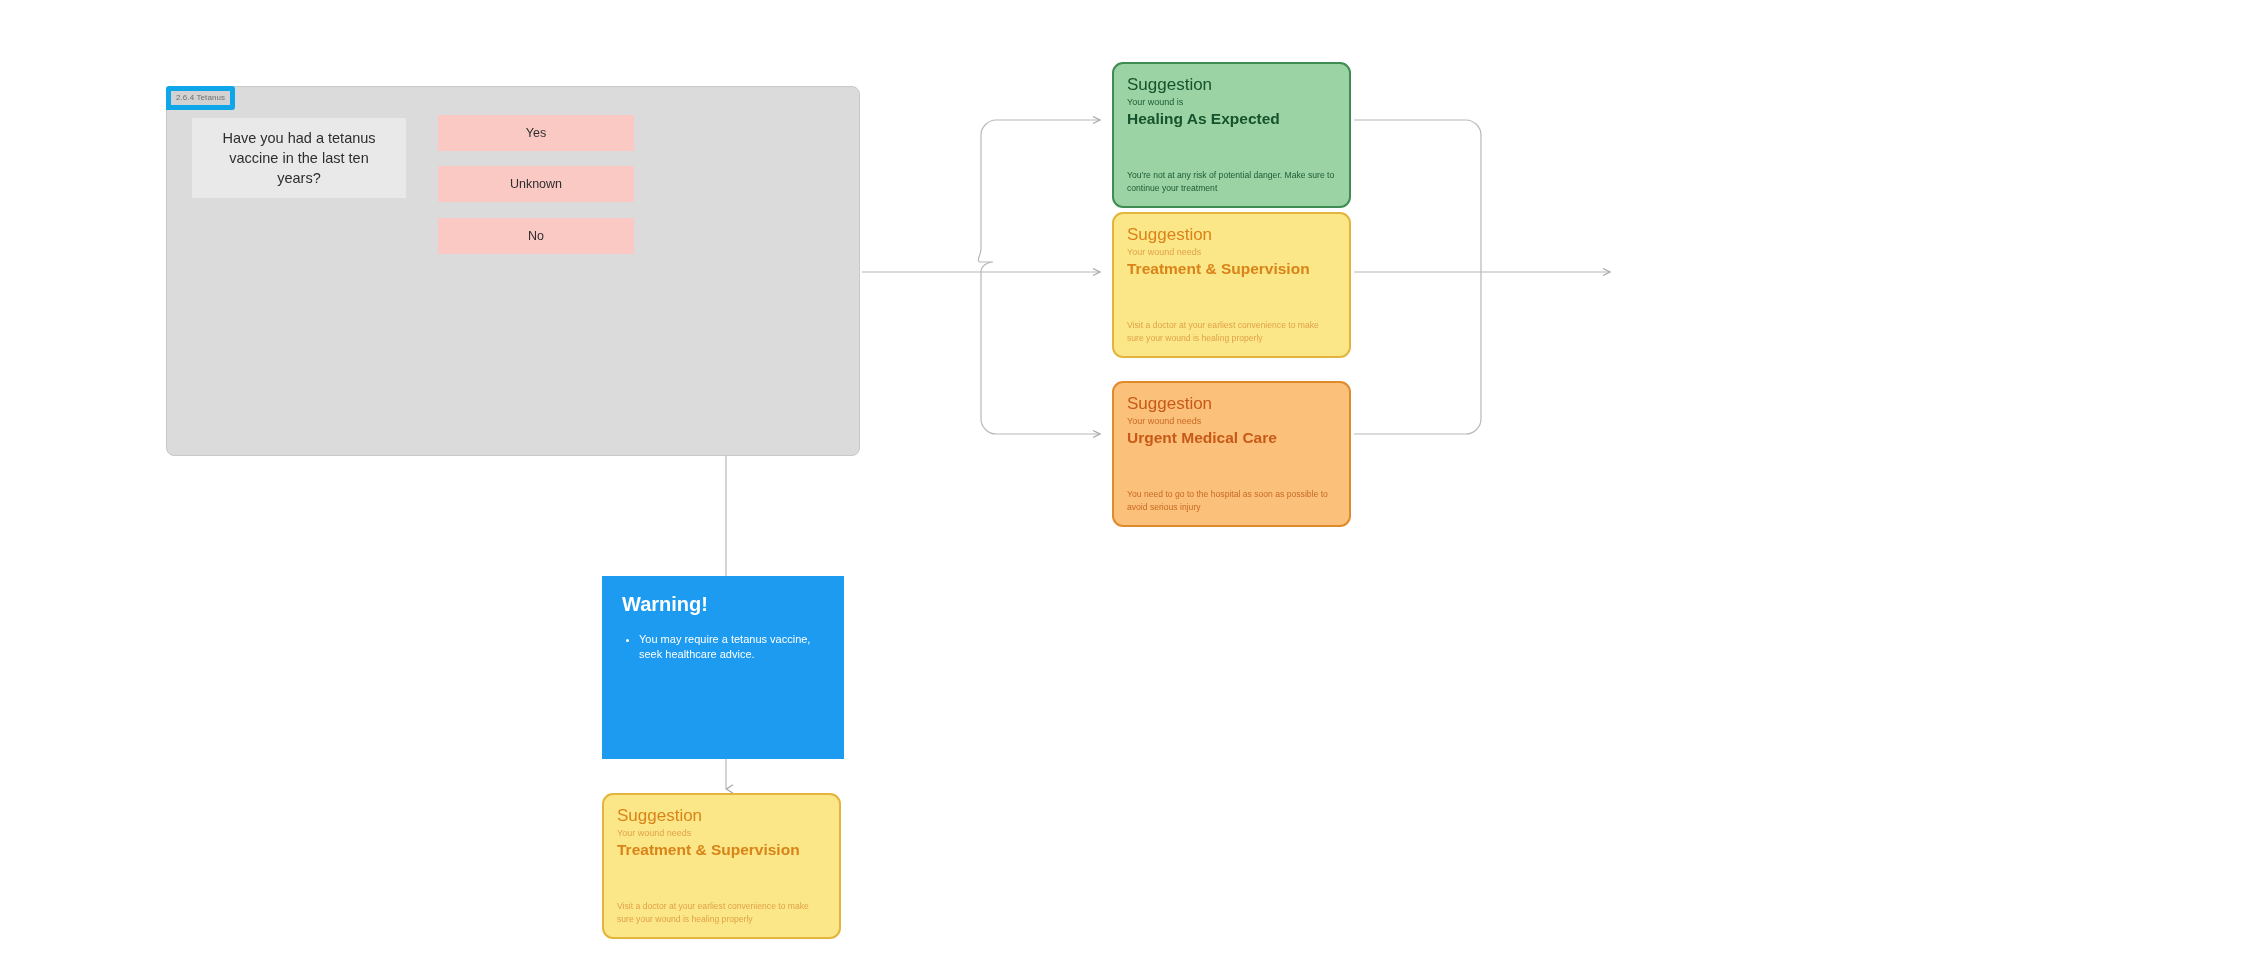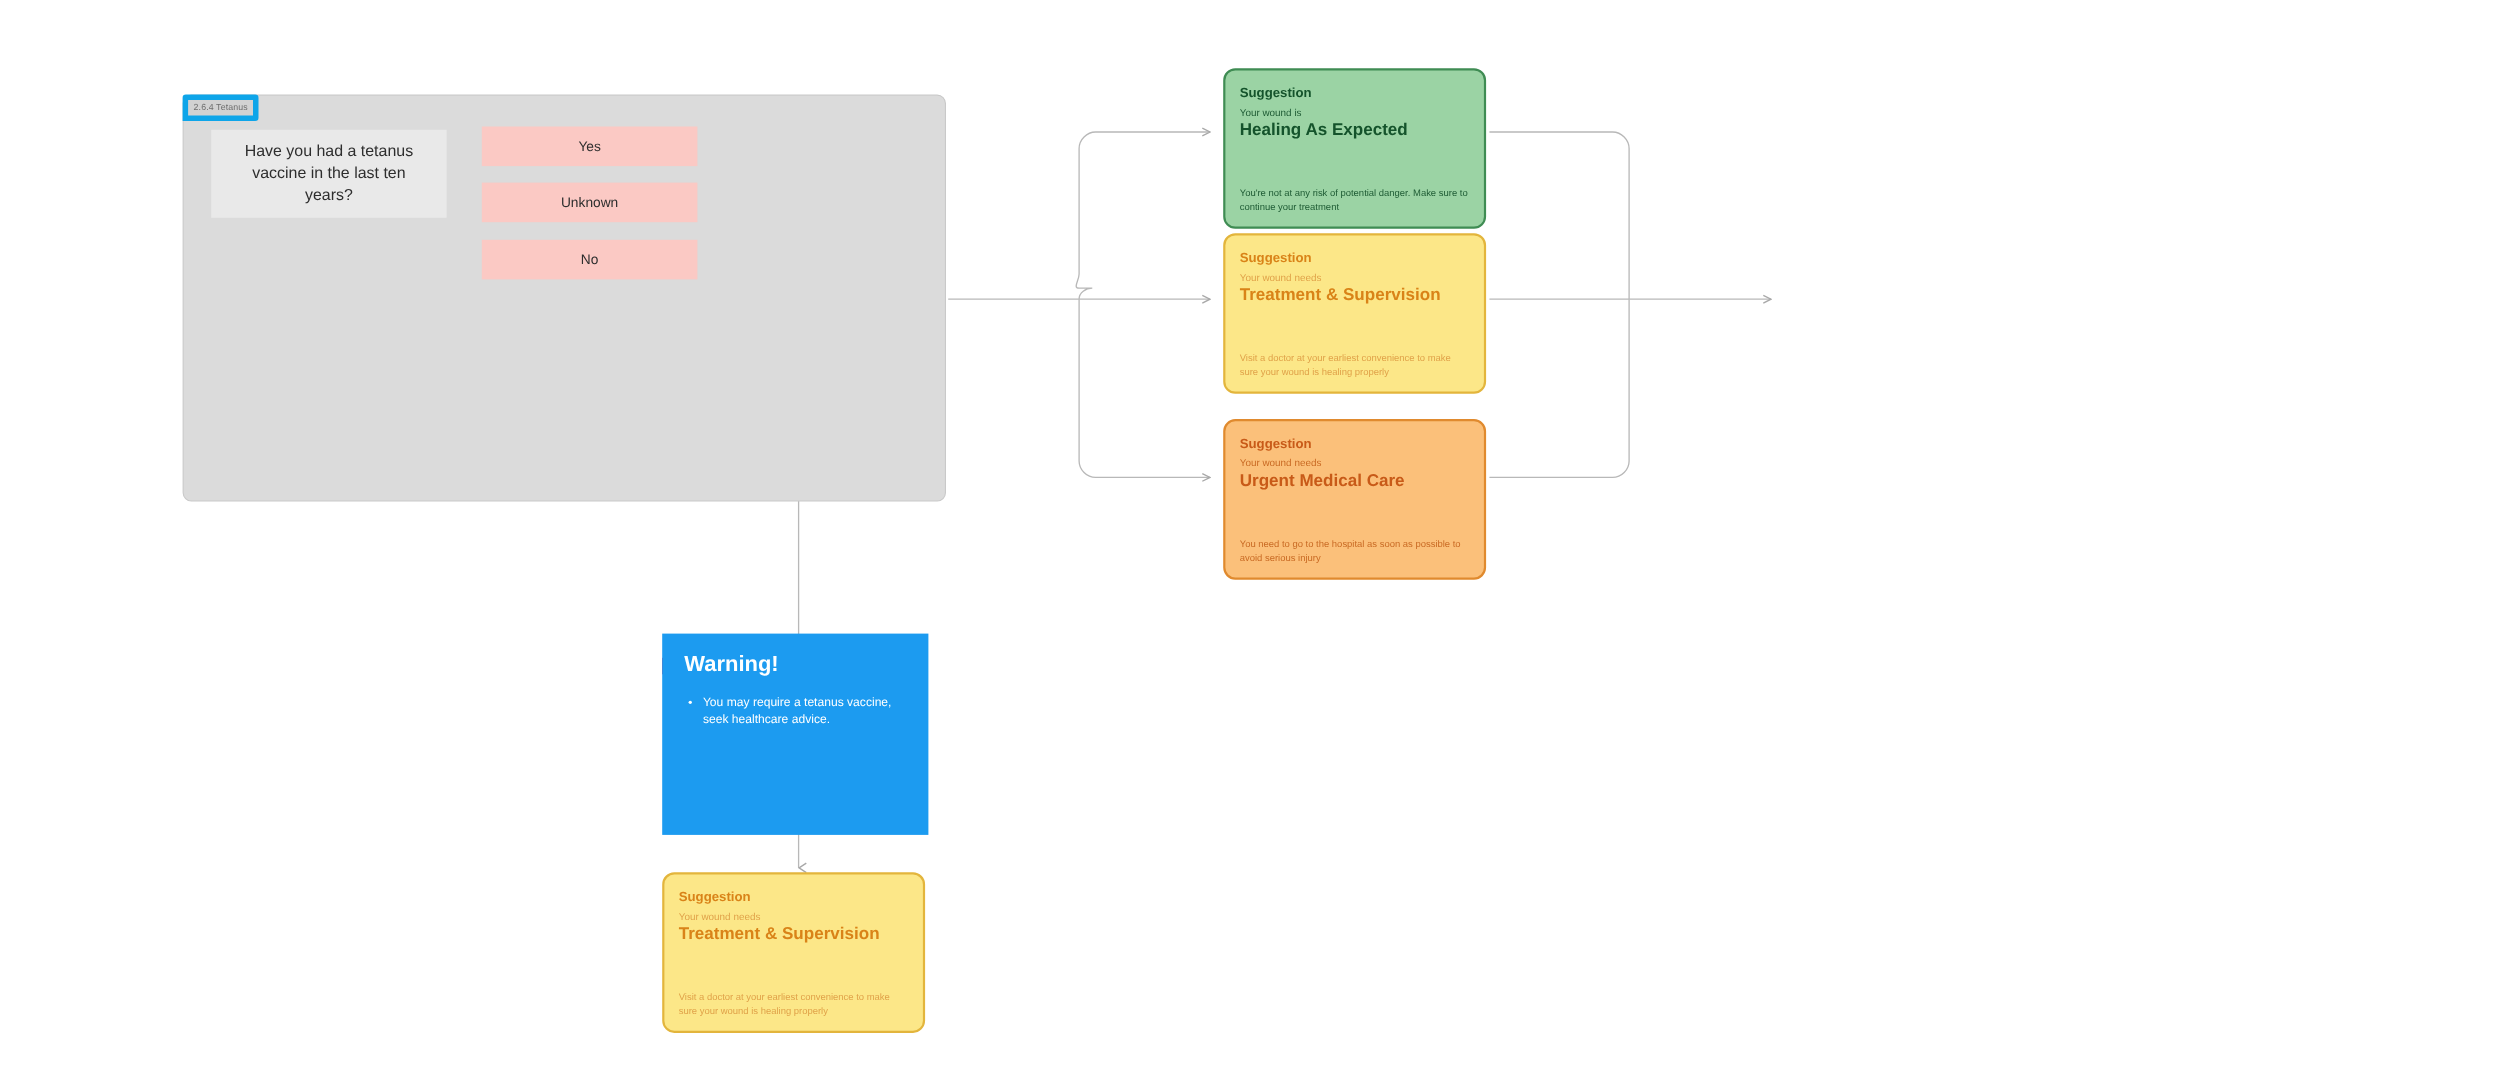--- a/index.html
+++ b/index.html
@@ -97,22 +97,22 @@
   .sugg {
     position: absolute;
     width: 239px;
     box-sizing: border-box;
     border-radius: 11px;
     border-width: 2px;
     border-style: solid;
     padding: 11px 13px 12px 13px;
   }
   .sugg .s-head {
-    font-size: 12px;
-    font-weight: bold;
+    font-size: 17px;
+    font-weight: normal;
     line-height: 19px;
     margin-bottom: 2px;
   }
   .sugg .s-sub {
     font-size: 9px;
     line-height: 12px;
     margin-bottom: 1px;
   }
   .sugg .s-title {
     font-size: 15.5px;

